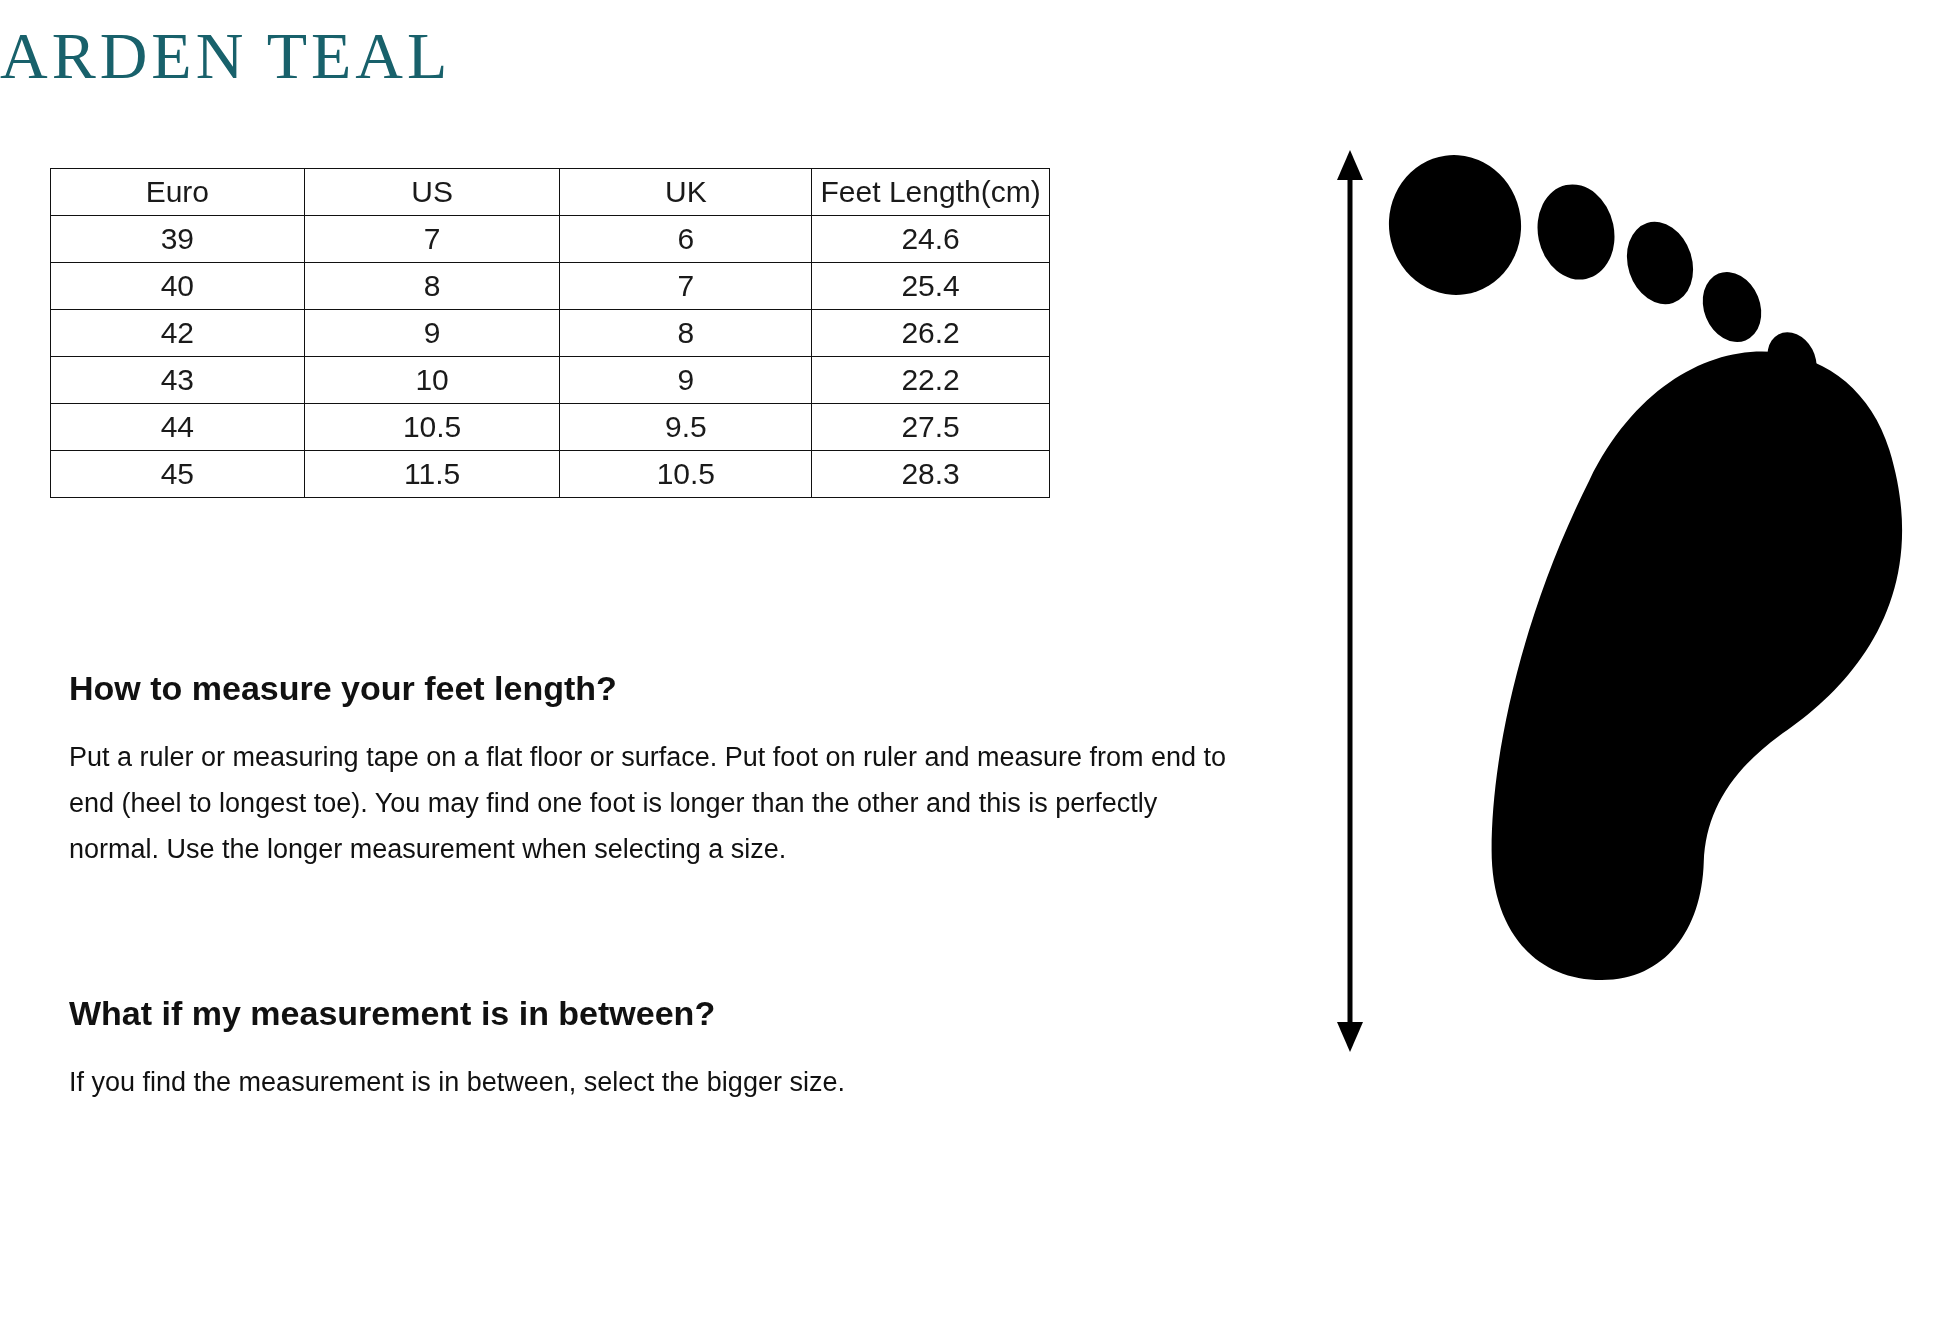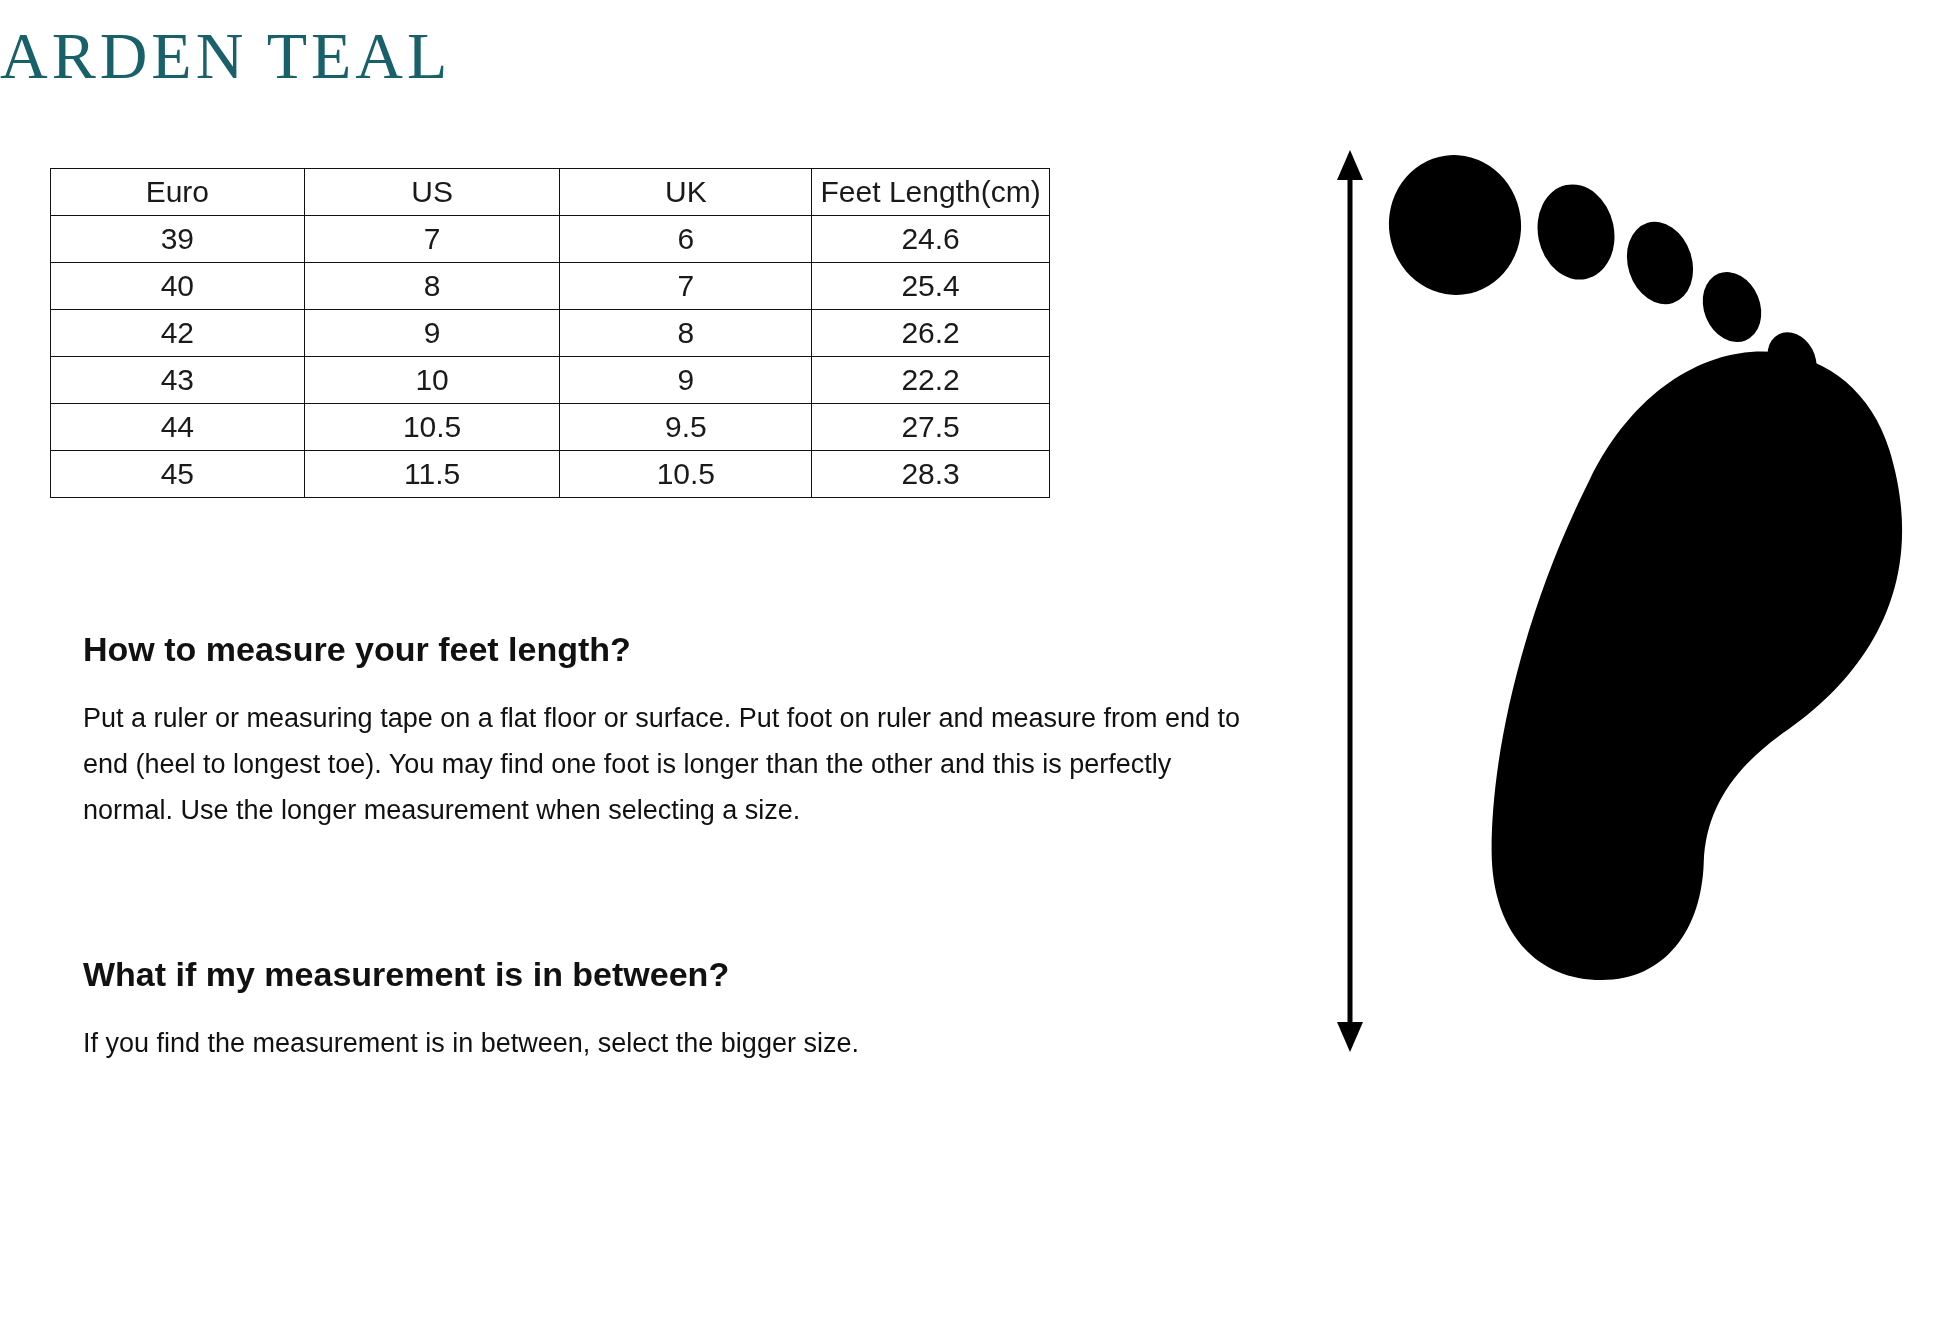--- a/index.html
+++ b/index.html
@@ -53,22 +53,23 @@
     color: #1a1a1a;
   }
   table.size-table col.c1 { width: 25.4%; }
   table.size-table col.c2 { width: 25.6%; }
   table.size-table col.c3 { width: 25.2%; }
   table.size-table col.c4 { width: 23.8%; }
 
   
   .section {
     position: absolute;
-    left: 83px;
+    left: 69px;
     width: 1180px;
+    margin-top: 39px;
   }
   .section-heading {
     font-size: 34px;
     font-weight: bold;
     margin: 0 0 26px 0;
     color: #111;
   }
   .section-body {
     font-size: 27px;
     line-height: 46px;

